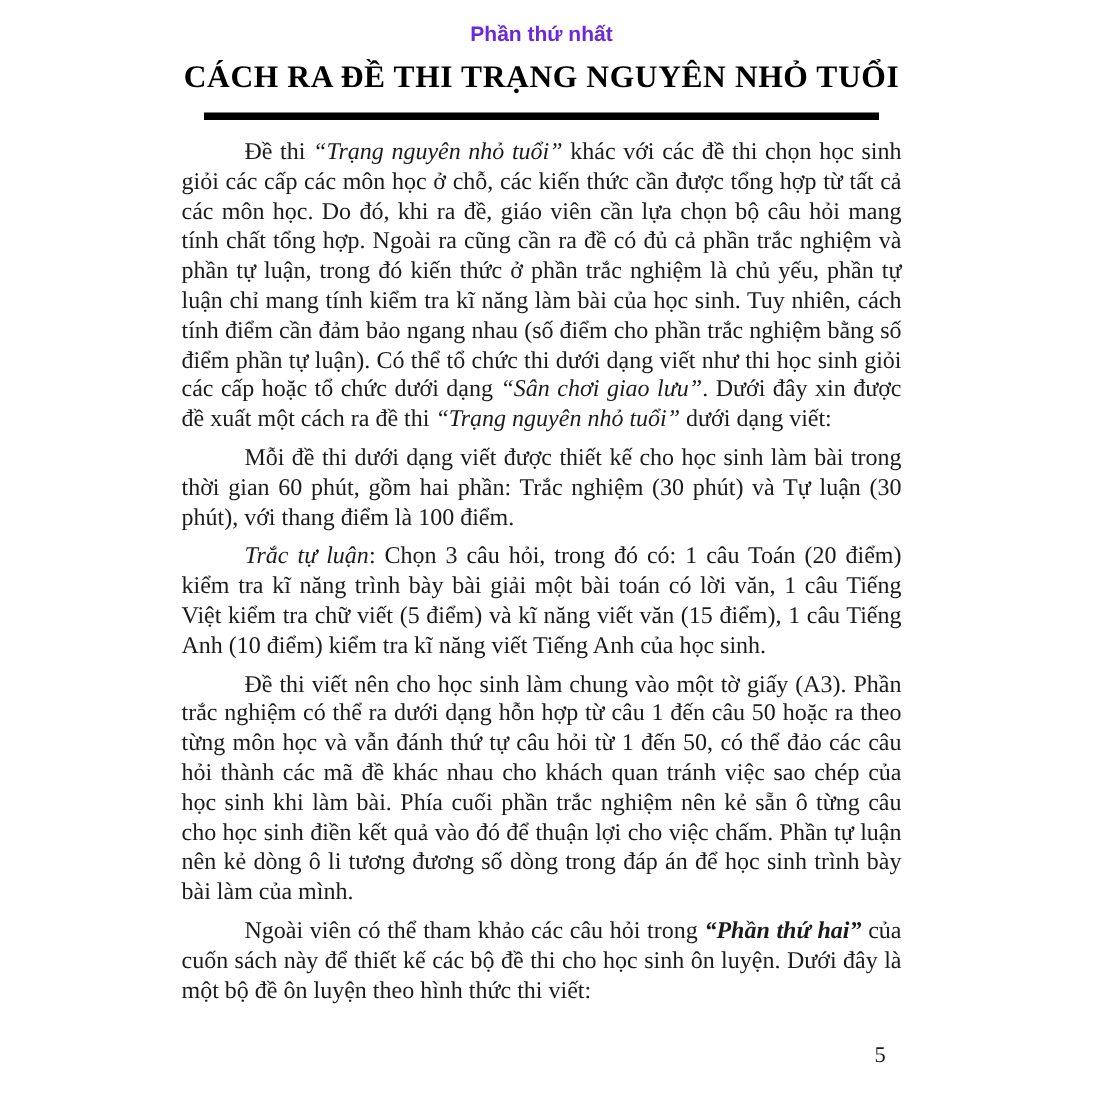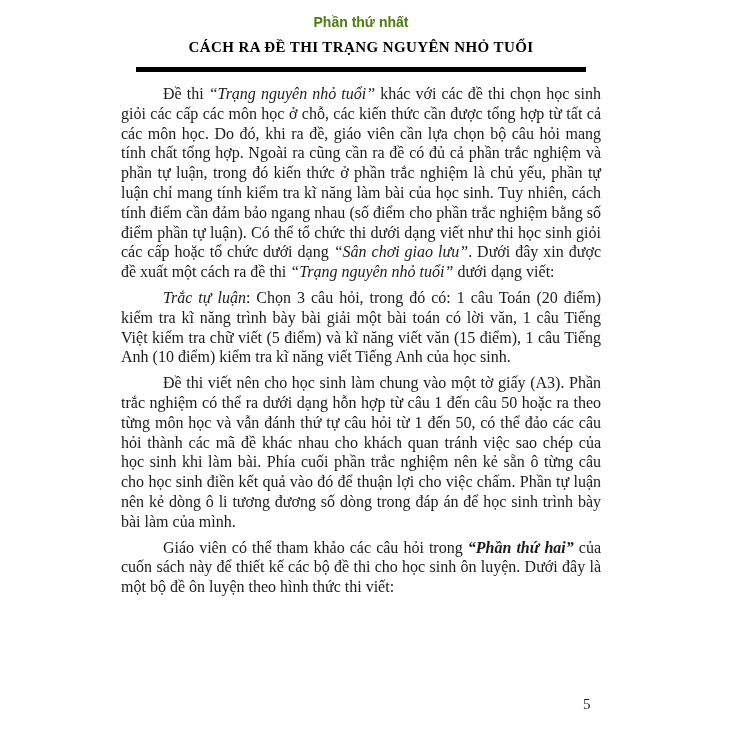--- a/index.html
+++ b/index.html
@@ -21,28 +21,28 @@
     left: 121px;
     top: 0;
     width: 480px;
   }
   .section-label {
     margin-top: 14px;
     text-align: center;
     font-family: "Liberation Sans", sans-serif;
     font-weight: bold;
     font-size: 14px;
-    color: #4d7c0f;
+    color: #6d28d9;
   }
   .title {
     margin: 9px 0 0 0;
     text-align: center;
     font-family: "Liberation Serif", serif;
     font-weight: bold;
-    font-size: 15px;
+    font-size: 21px;
     letter-spacing: 0.4px;
     color: #000000;
     white-space: nowrap;
   }
   .rule {
     margin: 11px auto 0 auto;
     width: 450px;
     height: 5px;
     background: #000000;
   }
@@ -70,19 +70,20 @@
 </head>
 <body>
 
 <div class="page">
   <div class="content">
     <div class="section-label">Phần thứ nhất</div>
     <h1 class="title">CÁCH RA ĐỀ THI TRẠNG NGUYÊN NHỎ TUỔI</h1>
     <div class="rule"></div>
     <div class="body-text">
         <p class="para"><span class="seg-normal">Đề thi </span><span class="seg-italic">“Trạng nguyên nhỏ tuổi”</span><span class="seg-normal"> khác với các đề thi chọn học sinh giỏi các cấp các môn học ở chỗ, các kiến thức cần được tổng hợp từ tất cả các môn học. Do đó, khi ra đề, giáo viên cần lựa chọn bộ câu hỏi mang tính chất tổng hợp. Ngoài ra cũng cần ra đề có đủ cả phần trắc nghiệm và phần tự luận, trong đó kiến thức ở phần trắc nghiệm là chủ yếu, phần tự luận chỉ mang tính kiểm tra kĩ năng làm bài của học sinh. Tuy nhiên, cách tính điểm cần đảm bảo ngang nhau (số điểm cho phần trắc nghiệm bằng số điểm phần tự luận). Có thể tổ chức thi dưới dạng viết như thi học sinh giỏi các cấp hoặc tổ chức dưới dạng </span><span class="seg-italic">“Sân chơi giao lưu”</span><span class="seg-normal">. Dưới đây xin được đề xuất một cách ra đề thi </span><span class="seg-italic">“Trạng nguyên nhỏ tuổi”</span><span class="seg-normal"> dưới dạng viết:</span></p>
+        <p class="para"><span class="seg-normal">Mỗi đề thi dưới dạng viết được thiết kế cho học sinh làm bài trong thời gian 60 phút, gồm hai phần: Trắc nghiệm (30 phút) và Tự luận (30 phút), với thang điểm là 100 điểm.</span></p>
         <p class="para"><span class="seg-italic">Trắc tự luận</span><span class="seg-normal">: Chọn 3 câu hỏi, trong đó có: 1 câu Toán (20 điểm) kiểm tra kĩ năng trình bày bài giải một bài toán có lời văn, 1 câu Tiếng Việt kiểm tra chữ viết (5 điểm) và kĩ năng viết văn (15 điểm), 1 câu Tiếng Anh (10 điểm) kiểm tra kĩ năng viết Tiếng Anh của học sinh.</span></p>
         <p class="para"><span class="seg-normal">Đề thi viết nên cho học sinh làm chung vào một tờ giấy (A3). Phần trắc nghiệm có thể ra dưới dạng hỗn hợp từ câu 1 đến câu 50 hoặc ra theo từng môn học và vẫn đánh thứ tự câu hỏi từ 1 đến 50, có thể đảo các câu hỏi thành các mã đề khác nhau cho khách quan tránh việc sao chép của học sinh khi làm bài. Phía cuối phần trắc nghiệm nên kẻ sẵn ô từng câu cho học sinh điền kết quả vào đó để thuận lợi cho việc chấm. Phần tự luận nên kẻ dòng ô li tương đương số dòng trong đáp án để học sinh trình bày bài làm của mình.</span></p>
-        <p class="para"><span class="seg-normal">Giáo viên có thể tham khảo các câu hỏi trong </span><span class="seg-bold-italic">“Phần thứ hai”</span><span class="seg-normal"> của cuốn sách này để thiết kế các bộ đề thi cho học sinh ôn luyện. Dưới đây là một bộ đề ôn luyện theo hình thức thi viết:</span></p>
+        <p class="para"><span class="seg-normal">Ngoài viên có thể tham khảo các câu hỏi trong </span><span class="seg-bold-italic">“Phần thứ hai”</span><span class="seg-normal"> của cuốn sách này để thiết kế các bộ đề thi cho học sinh ôn luyện. Dưới đây là một bộ đề ôn luyện theo hình thức thi viết:</span></p>
       </div>
   </div>
   <div class="page-number">5</div>
 </div>
 
 </body></html>

